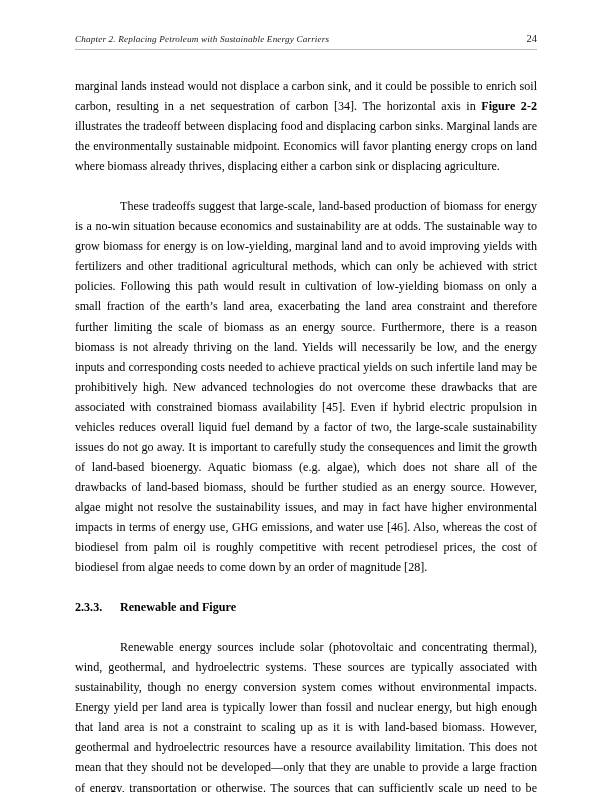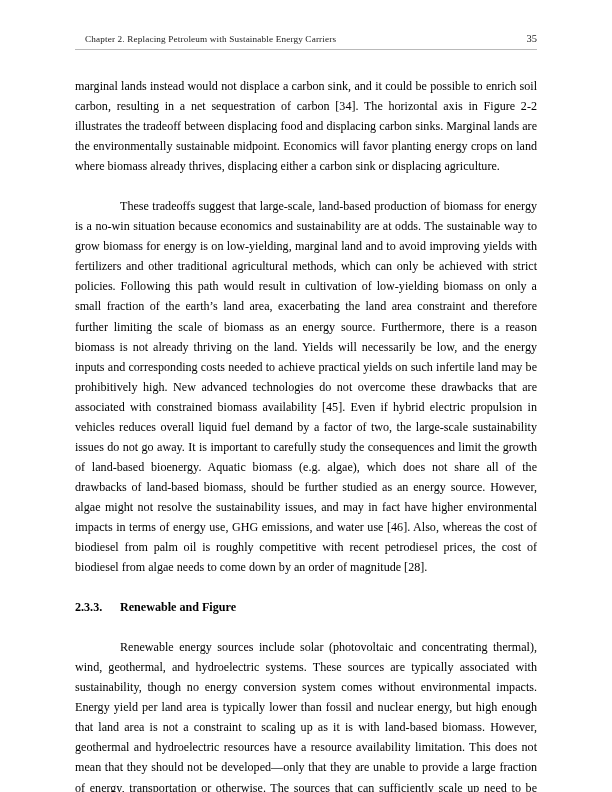--- a/index.html
+++ b/index.html
@@ -31,25 +31,25 @@
   }
 
   .header-row {
     display: flex;
     align-items: baseline;
     justify-content: space-between;
     width: 100%;
   }
 
   .running-head {
+    font-style: italic;
     font-size: 9.2px;
     letter-spacing: 0.15px;
     color: #1a1a1a;
     white-space: nowrap;
-    margin-left: 10px;
   }
 
   .page-number {
     font-size: 10.5px;
     color: #1a1a1a;
   }
 
   .header-rule {
     margin-top: 5px;
     width: 100%;
@@ -107,32 +107,32 @@
 
   .heading-gap-before {
     height: 20px;
   }
 
   .heading-gap-after {
     height: 20px;
   }
 
   strong.fig-ref {
-    font-weight: normal;
+    font-weight: bold;
   }
 </style>
 </head>
 <body>
 
 <div class="page">
 
   <div class="header-block">
     <div class="header-row">
       <div class="running-head">Chapter 2. Replacing Petroleum with Sustainable Energy Carriers</div>
-      <div class="page-number">35</div>
+      <div class="page-number">24</div>
     </div>
     <div class="header-rule"></div>
   </div>
 
   <div class="content">
 
     <p class="body-par no-indent"><span>marginal lands instead would not displace a carbon sink, and it could be possible to enrich soil carbon, resulting in a net sequestration of carbon [34]. The horizontal axis in </span><strong class="fig-ref">Figure 2-2</strong><span> illustrates the tradeoff between displacing food and displacing carbon sinks. Marginal lands are the environmentally sustainable midpoint. Economics will favor planting energy crops on land where biomass already thrives, displacing either a carbon sink or displacing agriculture.</span></p>
 
     <div class="par-gap"></div>
 

